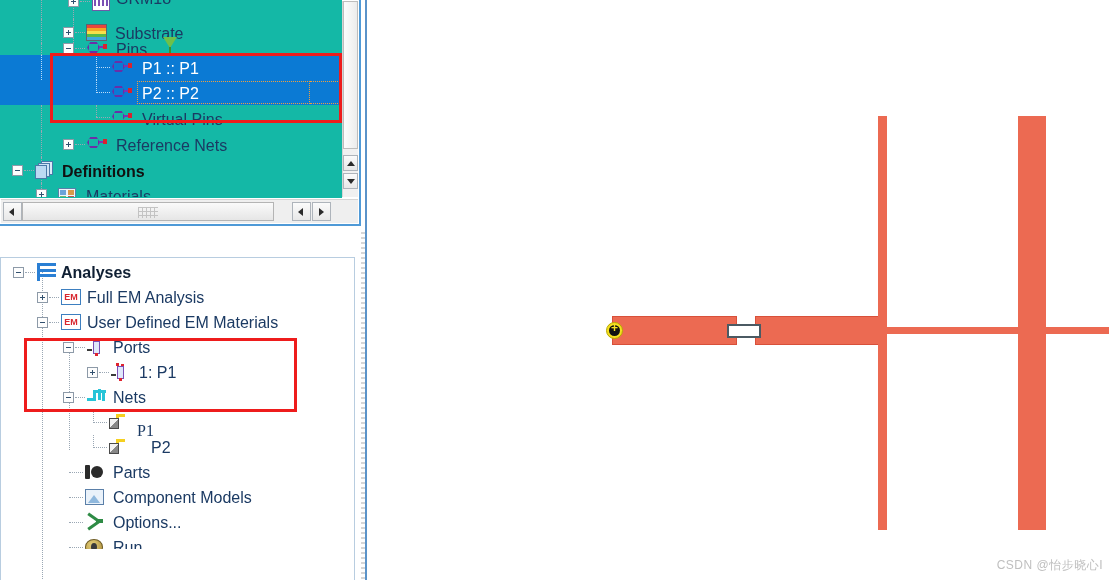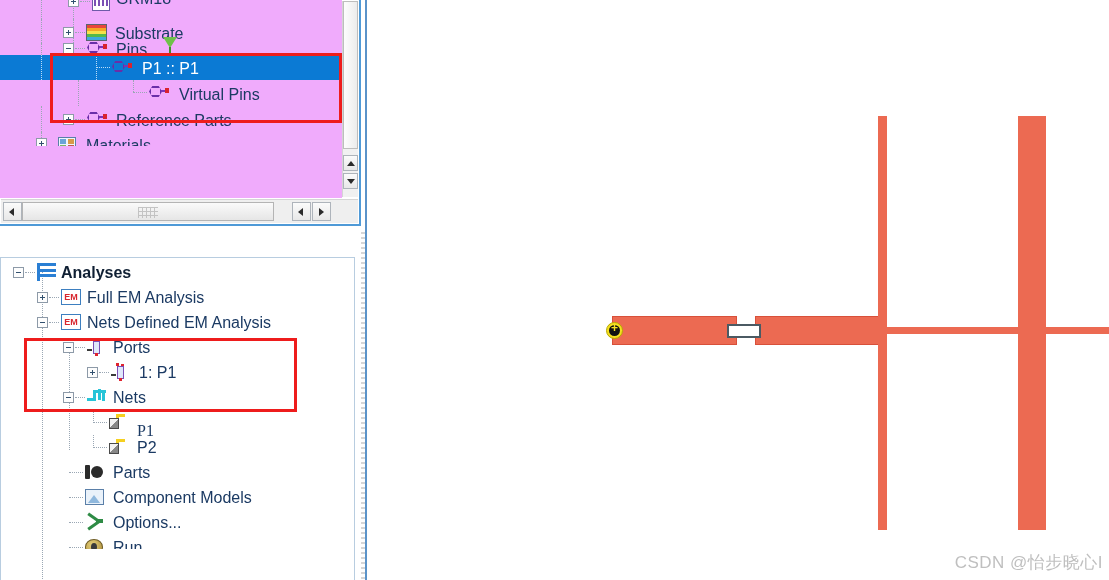--- a/index.html
+++ b/index.html
@@ -16,21 +16,21 @@
     background:#ffffff;
   }
   
   #project-panel{
     position:absolute;left:0;top:0;width:361px;height:226px;
     border:2px solid #4f9ad7;border-top:none;border-left:none;
     box-sizing:border-box;background:#ffffff;
   }
   #project-tree{
     position:absolute;left:0;top:0;right:17px;bottom:26px;
-    overflow:hidden;background:#f0abfc;
+    overflow:hidden;background:#14b8a6;
   }
   .trow{
     position:relative;height:25px;line-height:25px;
     font-size:16px;color:#1b3a63;white-space:nowrap;
   }
   .trow.sel{background:#0b7ad4;color:#ffffff;}
   .trow .lbl{vertical-align:middle;}
   .tline{
     position:absolute;top:0;bottom:0;width:1px;
     border-left:1px dotted #9aa7b4;
@@ -259,21 +259,21 @@
   #port-marker:after{
     content:"";position:absolute;left:2px;top:2px;width:11px;height:11px;border-radius:50%;
     background:#111;
   }
   #port-marker:before{
     content:"+";position:absolute;left:0;right:0;top:-3px;text-align:center;
     color:#f5e020;font-size:12px;font-weight:bold;line-height:17px;z-index:2;
   }
   #watermark{
     position:absolute;right:6px;bottom:6px;
-    font-size:17px;color:#bfbfbf;letter-spacing:.5px;
+    font-size:12px;color:#bfbfbf;letter-spacing:.5px;
     font-family:"Liberation Sans", sans-serif;white-space:nowrap;
   }
 </style>
 </head>
 <body>
 
 <div id="left-dock">
 
   <div id="project-panel">
     <div id="project-tree">
@@ -315,45 +315,68 @@
         <span class="tline" style="left:96px;border-left-color:#bcdcf7;"></span>
         <span class="dots" style="left:96px;width:14px;top:12px;border-top-color:#bcdcf7;"></span>
         <span class="ico-pin" style="left:112px;top:5px;">
           <i class="hex"></i>
             <i class="stub"></i>
             <i class="dot"></i>
         </span>
         <span class="lbl" style="position:absolute;left:142px;top:1px;">P1 :: P1</span>
       </div>
 
-
-      <div class="trow" style="height:26px;margin-left:37px;">
+      <div class="trow sel" style="height:25px;">
+        <span class="tline" style="left:96px;height:13px;top:0;border-left-color:#bcdcf7;"></span>
+        <span class="dots" style="left:96px;width:14px;top:12px;border-top-color:#bcdcf7;"></span>
+        <span class="ico-pin" style="left:112px;top:5px;">
+          <i class="hex"></i>
+            <i class="stub"></i>
+            <i class="dot"></i>
+        </span>
+        <span class="editbox" style="left:137px;top:1px;width:173px;height:23px;"></span>
+        <span class="editbox" style="left:310px;top:1px;width:30px;height:23px;border-left:none;"></span>
+        <span class="lbl" style="position:absolute;left:142px;top:1px;">P2 :: P2</span>
+      </div>
+
+      <div class="trow" style="height:26px;">
         <span class="tline" style="left:41px;"></span>
         <span class="tline" style="left:96px;height:12px;top:0;"></span>
         <span class="dots" style="left:96px;width:14px;top:12px;"></span>
         <span class="ico-pin" style="left:112px;top:5px;">
           <i class="hex"></i>
             <i class="stub"></i>
             <i class="dot"></i>
         </span>
         <span class="lbl" style="position:absolute;left:142px;top:2px;">Virtual Pins</span>
       </div>
 
       <div class="trow" style="height:26px;">
         <span class="tline" style="left:41px;"></span>
         <span class="plusbox plus" style="left:63px;top:8px;"></span>
         <span class="dots" style="left:75px;width:10px;top:13px;"></span>
         <span class="ico-pin" style="left:87px;top:5px;">
           <i class="hex"></i>
             <i class="stub"></i>
             <i class="dot"></i>
         </span>
-        <span class="lbl" style="position:absolute;left:116px;top:2px;">Reference Parts</span>
-      </div>
-
+        <span class="lbl" style="position:absolute;left:116px;top:2px;">Reference Nets</span>
+      </div>
+
+      <div class="trow" style="height:26px;font-weight:bold;color:#111;">
+        <span class="tline" style="left:41px;"></span>
+        <span class="plusbox" style="left:12px;top:8px;"></span>
+        <span class="dots" style="left:24px;width:10px;top:13px;"></span>
+        <span class="ico-defs" style="left:35px;top:4px;">
+          <i></i>
+            <i></i>
+            <i></i>
+        </span>
+        <span class="lbl" style="position:absolute;left:62px;top:2px;">Definitions</span>
+      </div>
 
       <div class="trow" style="height:14px;overflow:hidden;">
         <span class="tline" style="left:41px;"></span>
         <span class="plusbox plus" style="left:36px;top:6px;"></span>
         <span class="ico-mat" style="left:58px;top:5px;"></span>
         <span class="lbl" style="position:absolute;left:86px;top:1px;">Materials</span>
       </div>
     </div>
 
     <div class="sb-vert">
@@ -403,21 +426,21 @@
         <span class="plusbox plus" style="left:36px;top:7px;"></span>
         <span class="dots" style="left:48px;width:10px;top:12px;"></span>
         <span class="ico-em" style="left:60px;">EM</span>
         <span class="lbl" style="position:absolute;left:86px;top:0;">Full EM Analysis</span>
       </div>
 
       <div class="srow">
         <span class="plusbox" style="left:36px;top:7px;"></span>
         <span class="dots" style="left:48px;width:10px;top:12px;"></span>
         <span class="ico-em" style="left:60px;">EM</span>
-        <span class="lbl" style="position:absolute;left:86px;top:0;">Nets Defined EM Analysis</span>
+        <span class="lbl" style="position:absolute;left:86px;top:0;">User Defined EM Materials</span>
       </div>
 
       <div class="srow">
         <span class="tline" style="left:68px;top:12px;bottom:-90px;"></span>
         <span class="plusbox" style="left:62px;top:7px;"></span>
         <span class="dots" style="left:74px;width:10px;top:12px;"></span>
         <span class="ico-port" style="left:86px;">
           <i class="rd1"></i>
             <i class="rd2"></i>
             <i class="bar"></i>
@@ -462,21 +485,21 @@
       </div>
 
       <div class="srow">
         <span class="tline" style="left:92px;top:0;bottom:12px;"></span>
         <span class="dots" style="left:92px;width:14px;top:12px;"></span>
         <span class="ico-net" style="left:108px;">
           <i class="yl"></i>
             <i class="yl2"></i>
             <i class="sq"></i>
         </span>
-        <span class="lbl" style="position:absolute;left:136px;top:0;">P2</span>
+        <span class="lbl" style="position:absolute;left:150px;top:0;">P2</span>
       </div>
 
       <div class="srow">
         <span class="dots" style="left:68px;width:14px;top:12px;"></span>
         <span class="ico-parts" style="left:84px;">
             <u></u>
           </span>
         <span class="lbl" style="position:absolute;left:112px;top:0;">Parts</span>
       </div>
 

